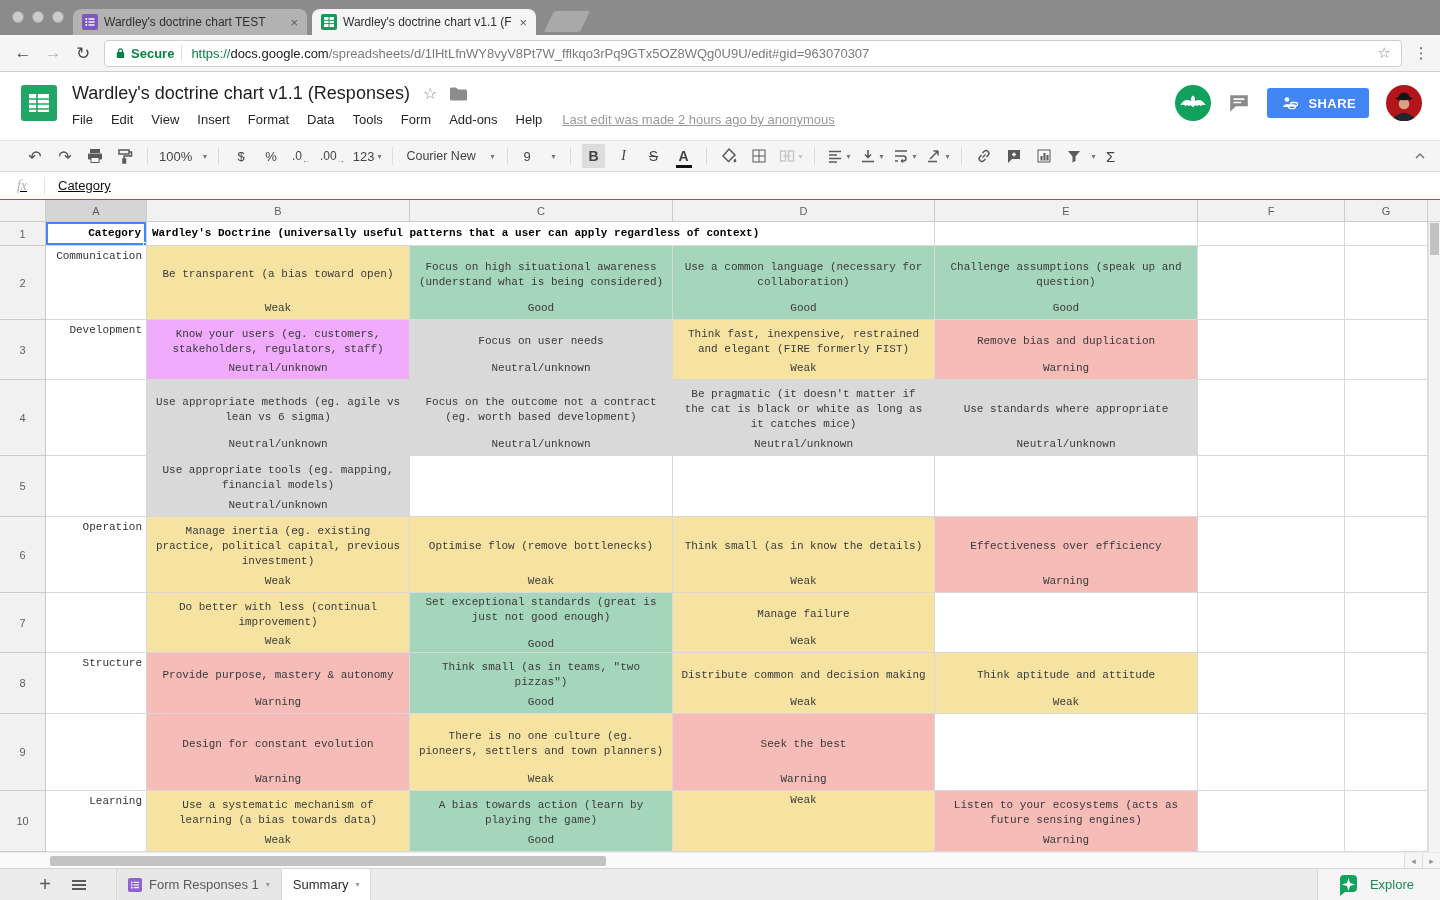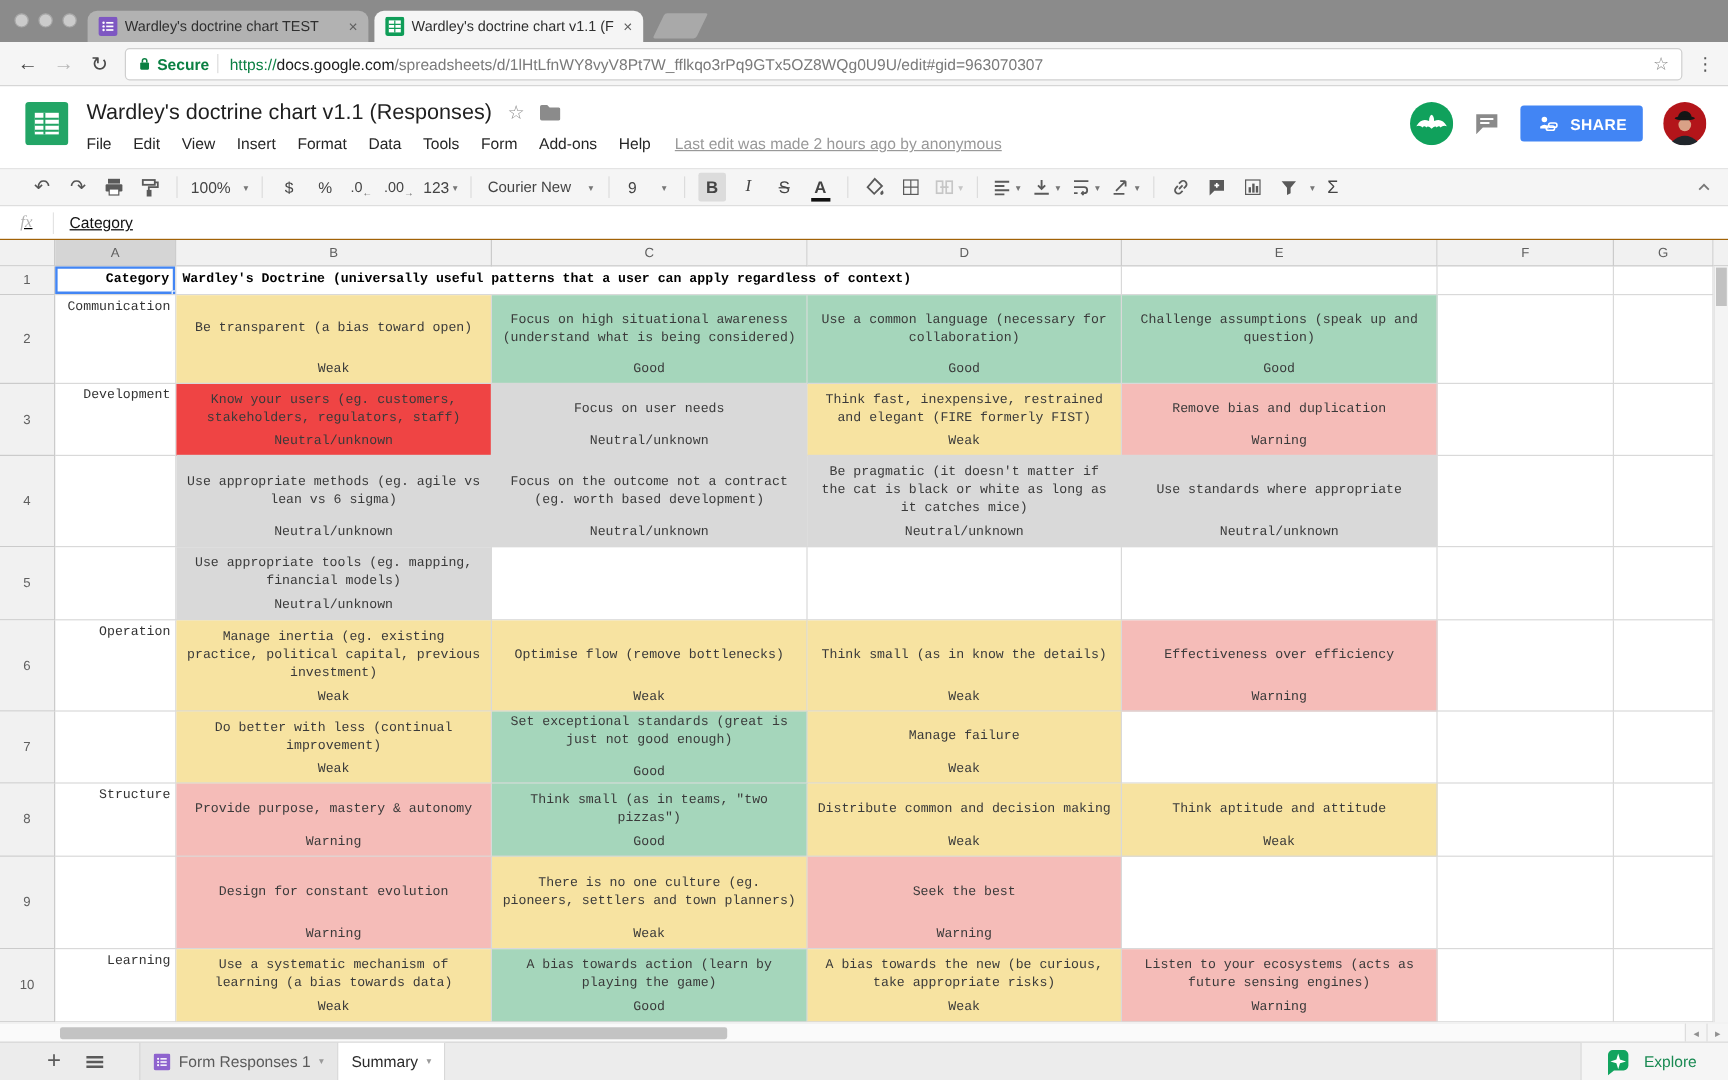--- a/index.html
+++ b/index.html
@@ -414,21 +414,21 @@
         <div class="gcell dcell" style="width: 263px; background: rgb(165, 214, 187);">
           <div class="ctext">Challenge assumptions (speak up and question)</div>
           <div class="cstat">Good</div>
         </div>
         <div class="gcell" style="width: 147px;"></div>
         <div class="gcell" style="width: 83px;"></div>
       </div>
       <div class="grow" style="height: 60px;">
         <div class="rowhdr">3</div>
         <div class="gcell catcell" style="width: 101px;">Development</div>
-        <div class="gcell dcell" style="width: 263px; background: #ef4444;">
+        <div class="gcell dcell" style="width: 263px; background: #f0abfc;">
           <div class="ctext">Know your users (eg. customers, stakeholders, regulators, staff)</div>
           <div class="cstat">Neutral/unknown</div>
         </div>
         <div class="gcell dcell" style="width: 263px; background: rgb(217, 217, 217);">
           <div class="ctext">Focus on user needs</div>
           <div class="cstat">Neutral/unknown</div>
         </div>
         <div class="gcell dcell" style="width: 262px; background: rgb(247, 227, 161);">
           <div class="ctext">Think fast, inexpensive, restrained and elegant (FIRE formerly FIST)</div>
           <div class="cstat">Weak</div>
@@ -562,21 +562,20 @@
         <div class="gcell catcell" style="width: 101px;">Learning</div>
         <div class="gcell dcell" style="width: 263px; background: rgb(247, 227, 161);">
           <div class="ctext">Use a systematic mechanism of learning (a bias towards data)</div>
           <div class="cstat">Weak</div>
         </div>
         <div class="gcell dcell" style="width: 263px; background: rgb(165, 214, 187);">
           <div class="ctext">A bias towards action (learn by playing the game)</div>
           <div class="cstat">Good</div>
         </div>
         <div class="gcell dcell" style="width: 262px; background: rgb(247, 227, 161);">
-          <div class="ctext">A bias towards the new (be curious, take appropriate risks)</div>
           <div class="cstat">Weak</div>
         </div>
         <div class="gcell dcell" style="width: 263px; background: rgb(245, 188, 184);">
           <div class="ctext">Listen to your ecosystems (acts as future sensing engines)</div>
           <div class="cstat">Warning</div>
         </div>
         <div class="gcell" style="width: 147px;"></div>
         <div class="gcell" style="width: 83px;"></div>
       </div>
     </div>

